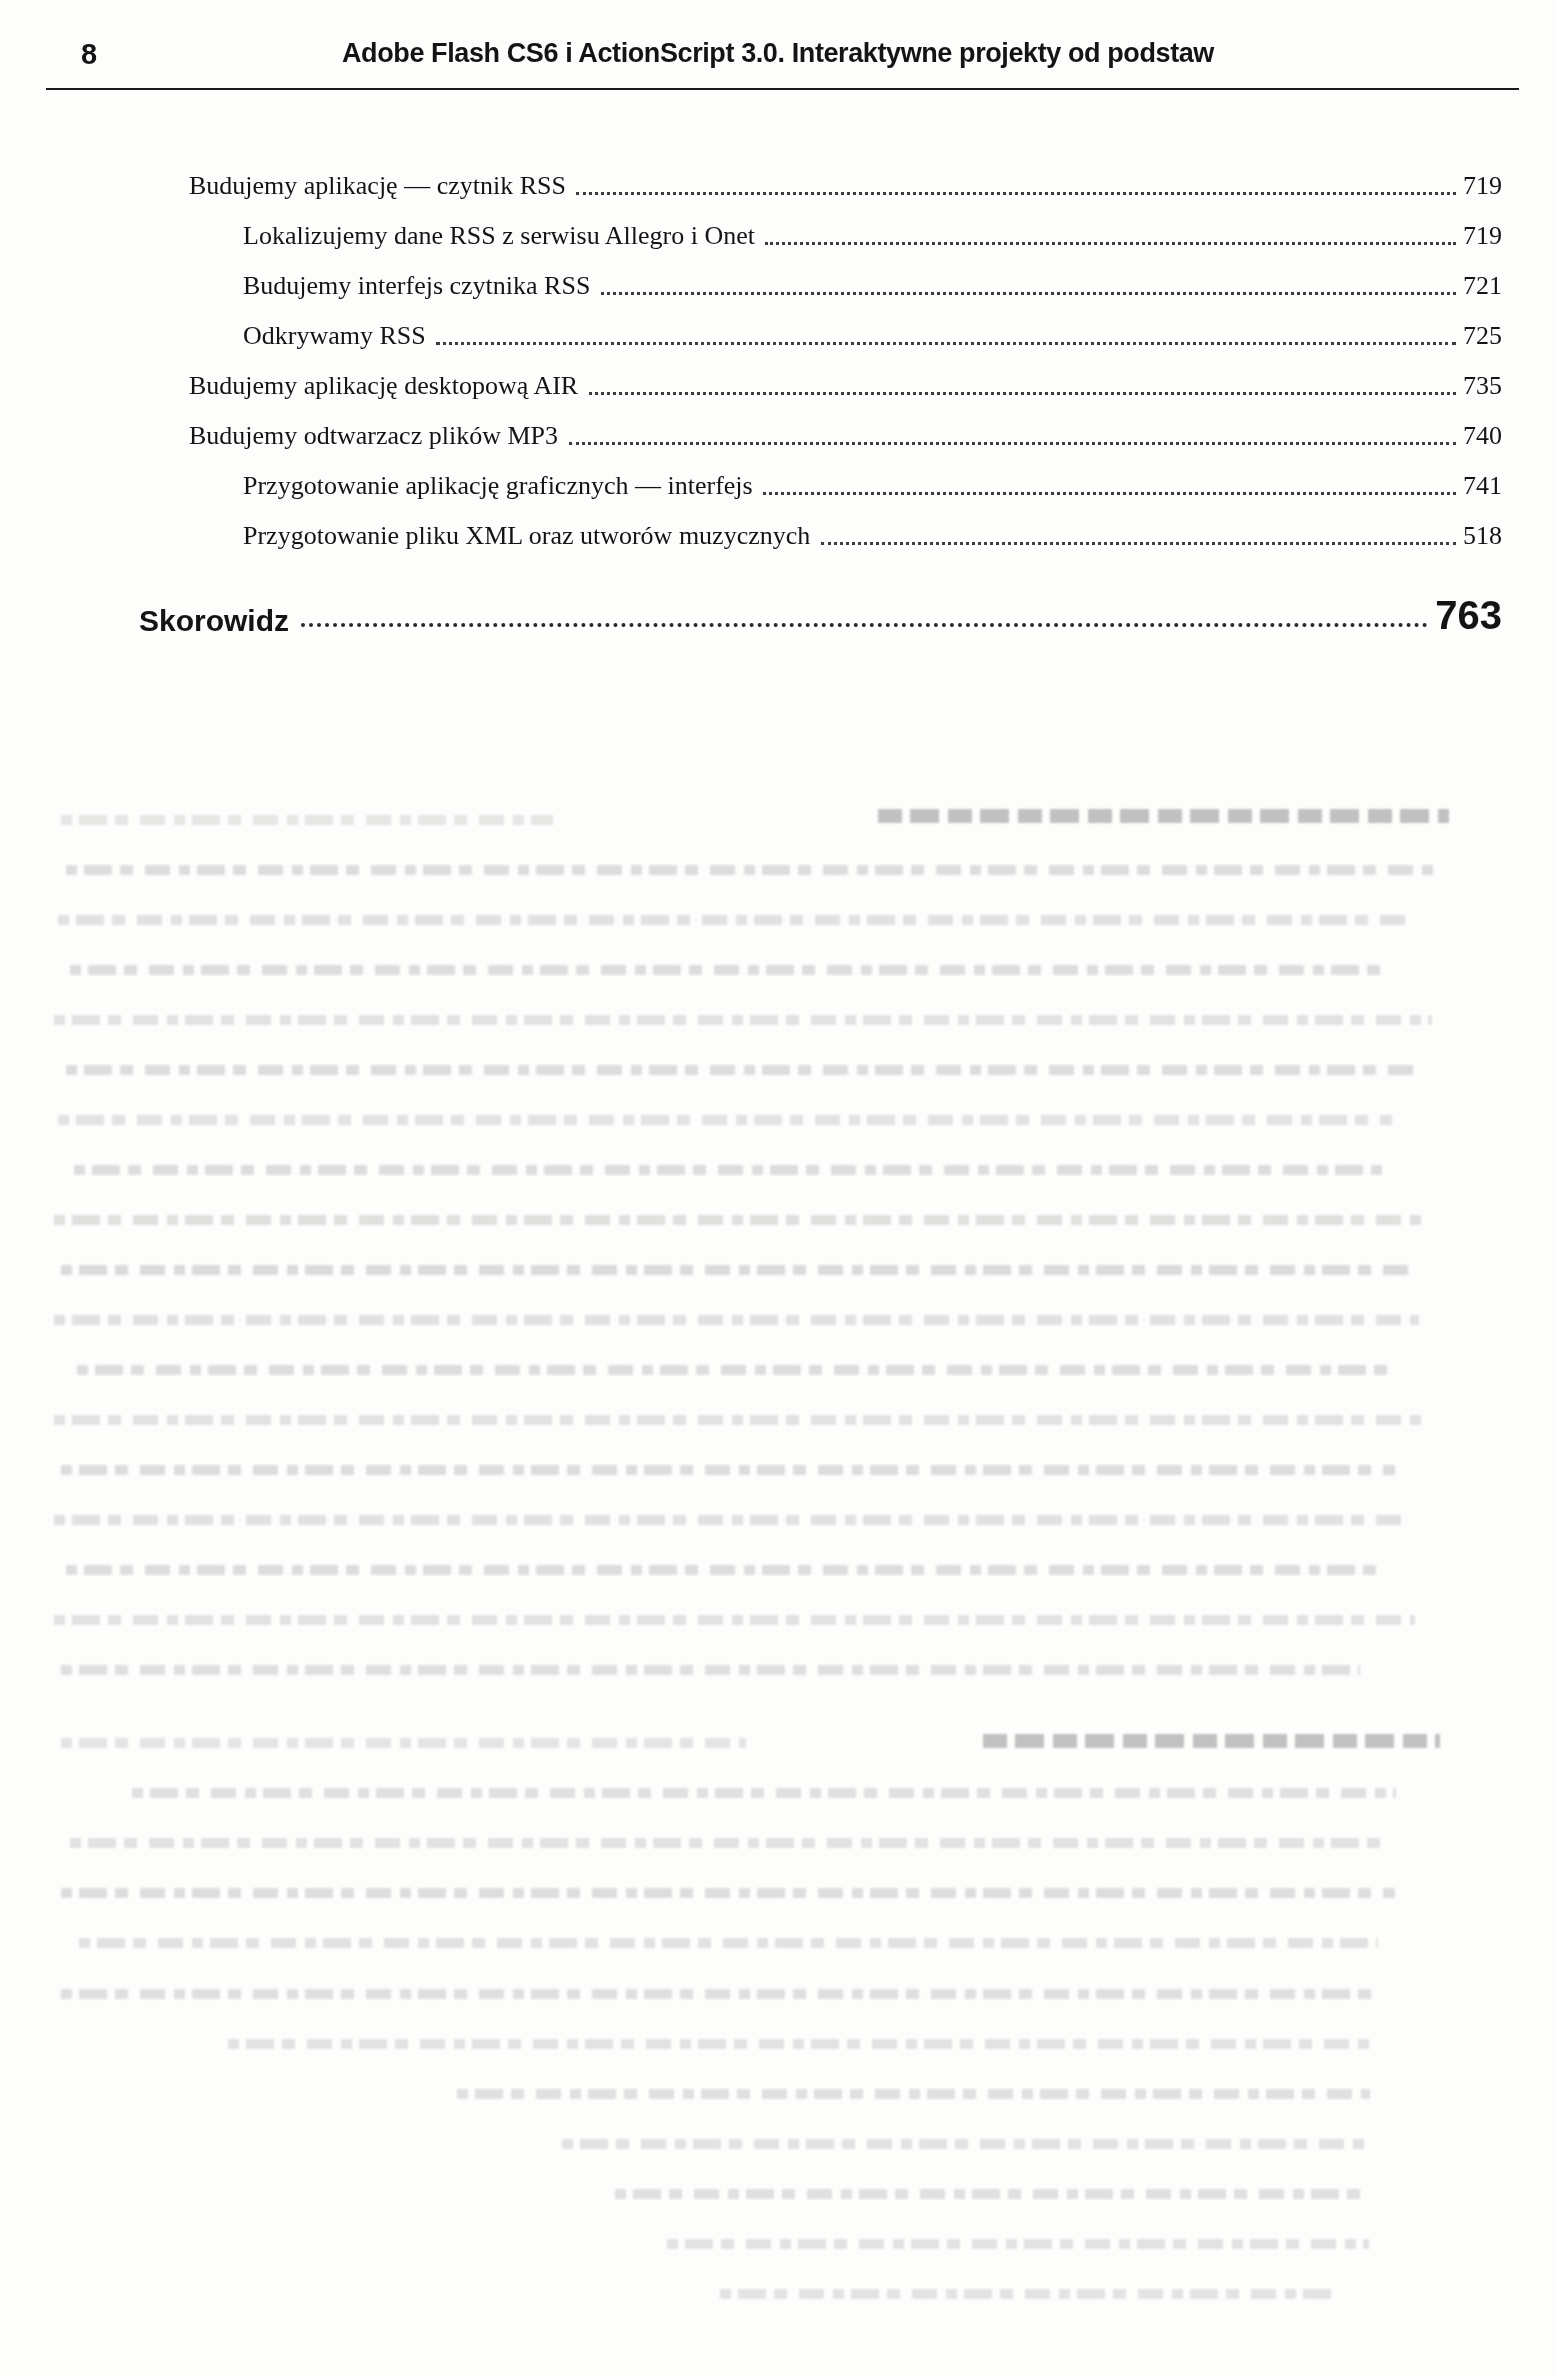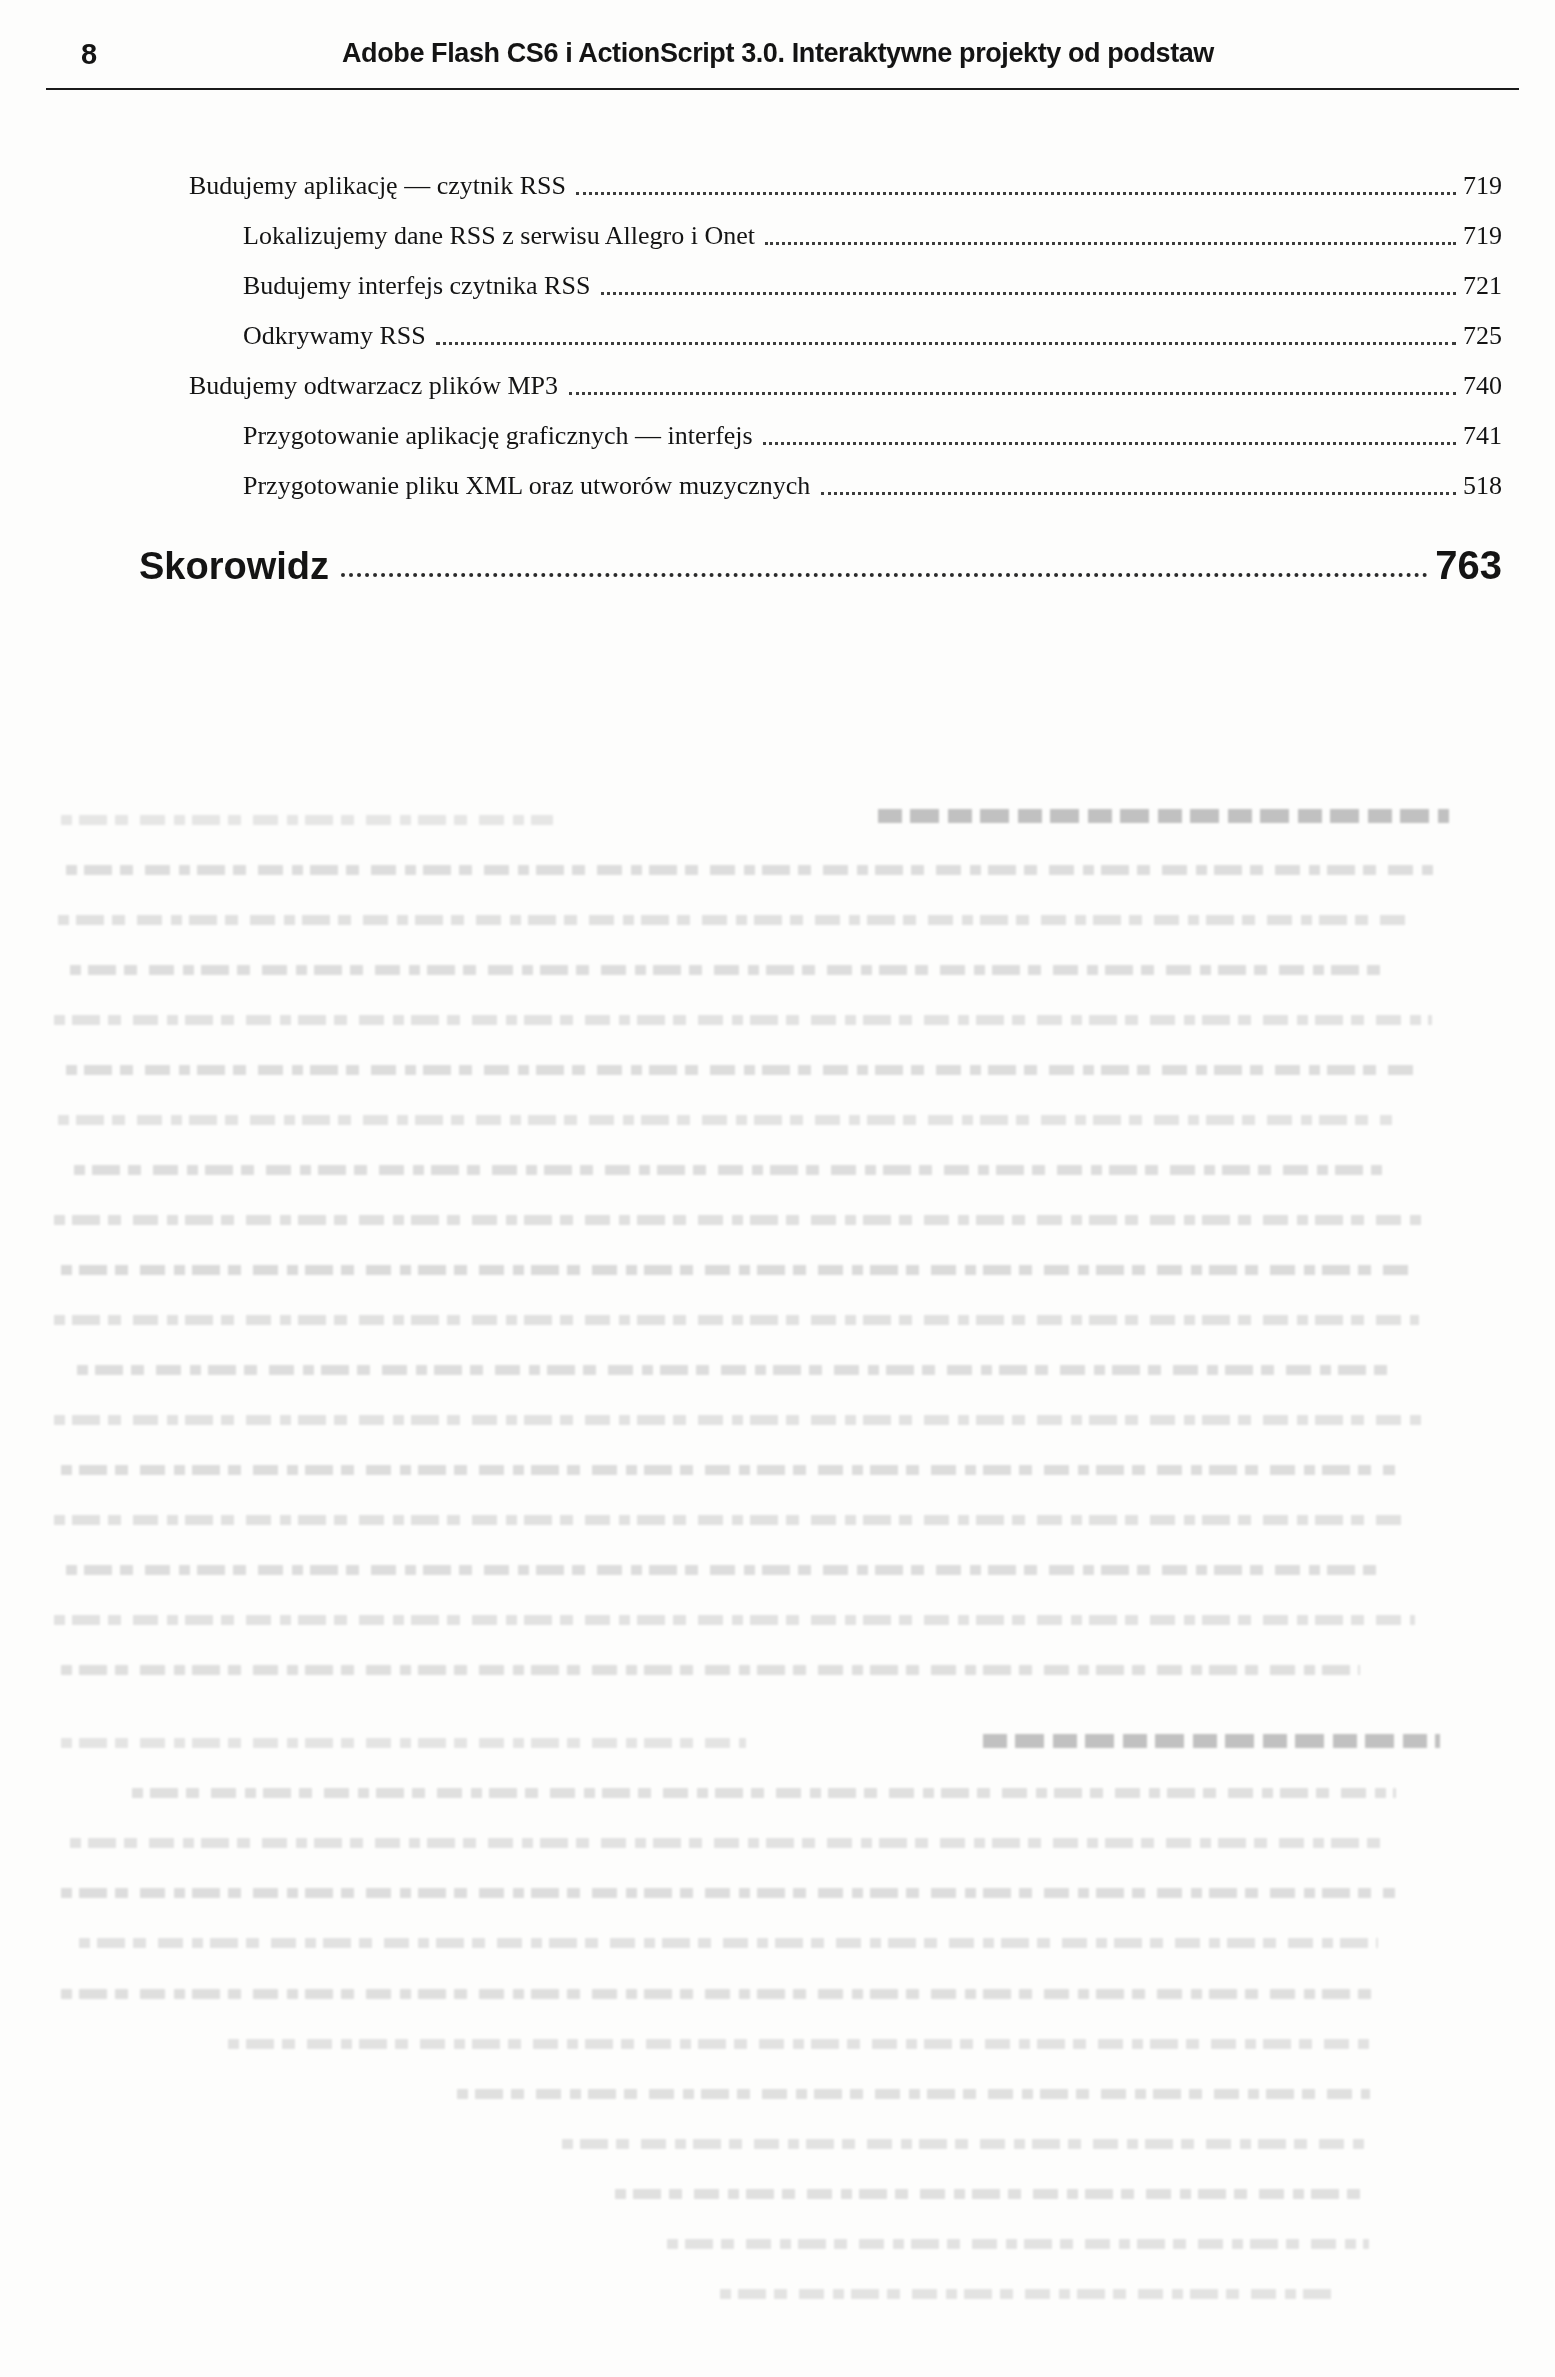--- a/index.html
+++ b/index.html
@@ -51,21 +51,21 @@
     border-bottom: 3.5px dotted #3c3c3c;
   }
   .toc-page { white-space: nowrap; }
 
   .index-row {
     display: flex; align-items: flex-end;
     margin: 16px 0 0 -50px; height: 67px;
     font-family: "Liberation Sans", sans-serif;
     font-weight: 700;
   }
-  .index-label { font-size: 38px; white-space: nowrap; padding-right: 5.3px; }
+  .index-label { font-size: 30px; white-space: nowrap; padding-right: 5.3px; }
   .index-row .leader { border-bottom: 4.4px dotted #2a2a2a; margin-bottom: 11.4px; }
   .index-page { font-size: 40px; white-space: nowrap; }
 
   
   .ghost { position: absolute; inset: 0; pointer-events: none; }
   .ghost-line {
     position: absolute; height: 9.7px;
     filter: blur(1.3px);
     background: repeating-linear-gradient(90deg,
       #979797 0 11.4px, transparent 11.4px 18.4px,
@@ -111,20 +111,25 @@
       <span class="leader"></span>
       <span class="toc-page">721</span>
     </div>
 
     <div class="toc-row lvl2">
       <span class="toc-label">Odkrywamy RSS</span>
       <span class="leader"></span>
       <span class="toc-page">725</span>
     </div>
 
+    <div class="toc-row lvl1">
+      <span class="toc-label">Budujemy aplikację desktopową AIR</span>
+      <span class="leader"></span>
+      <span class="toc-page">735</span>
+    </div>
 
     <div class="toc-row lvl1">
       <span class="toc-label">Budujemy odtwarzacz plików MP3</span>
       <span class="leader"></span>
       <span class="toc-page">740</span>
     </div>
 
     <div class="toc-row lvl2">
       <span class="toc-label">Przygotowanie aplikację graficznych — interfejs</span>
       <span class="leader"></span>

